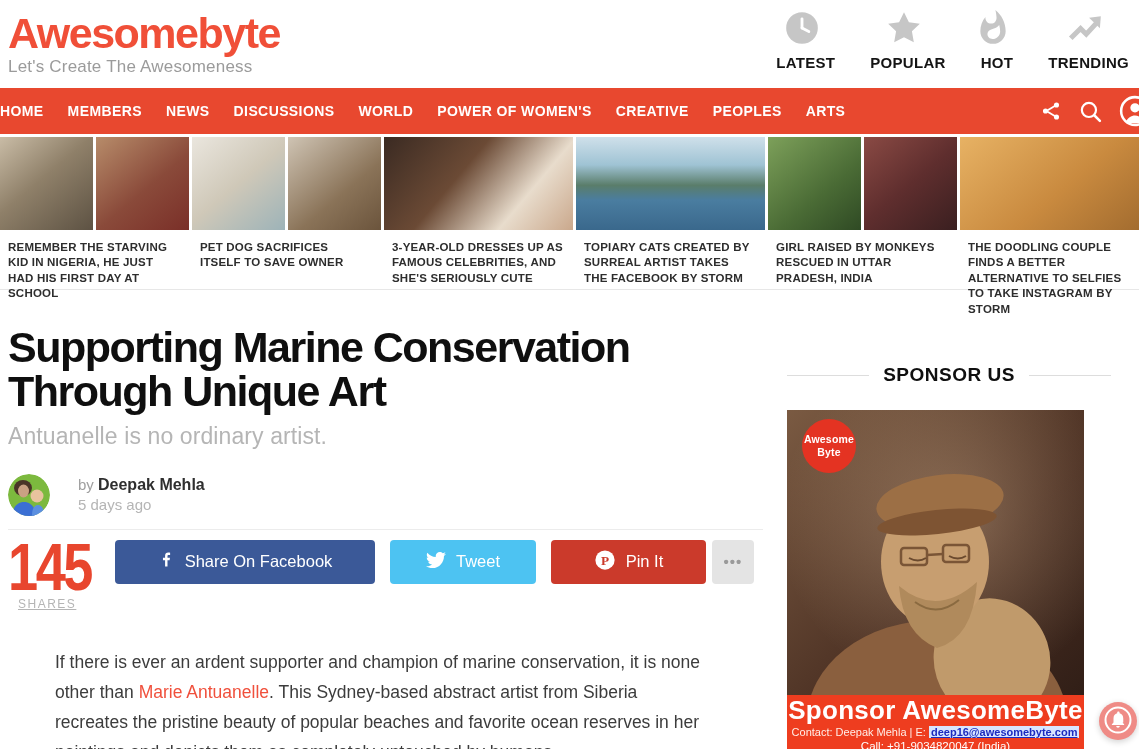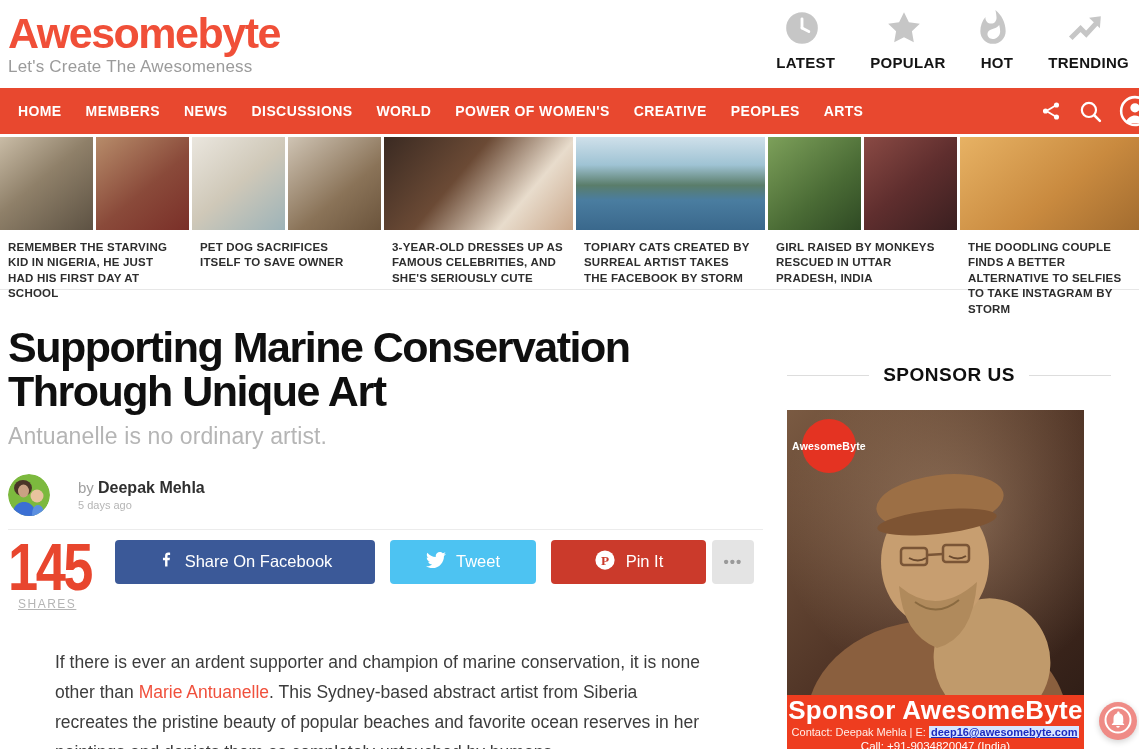--- a/index.html
+++ b/index.html
@@ -11,21 +11,21 @@
   .logo-block { position:absolute; left:8px; top:10px; }
   .logo { font-size:43px; font-weight:800; letter-spacing:-1.5px; color:#f04f38; line-height:46px; }
   .tagline { font-size:17px; color:#9b9b9b; margin-top:1px; letter-spacing:0.2px; }
   .quick-links { position:absolute; right:10px; top:9px; display:flex; gap:27px; }
   .quick-link { display:flex; flex-direction:column; align-items:center; cursor:pointer; }
   .quick-link svg { width:38px; height:38px; }
   .quick-link .ql-label { margin-top:3px; font-size:15px; font-weight:800; color:#141414; letter-spacing:0.3px;padding-left:8px; }
 
   
   .navbar { position:relative; height:46px; background:#e8482f; display:flex; align-items:center; overflow:hidden; }
-  .nav-items { display:flex; gap:24px; margin-left:18px; list-style:none; }
+  .nav-items { display:flex; gap:24px; list-style:none; }
   .nav-item { color:#fff; font-size:14px; font-weight:700; letter-spacing:0.4px; white-space:nowrap; cursor:pointer; }
   .nav-icons { position:absolute; right:0; top:0; height:46px; display:flex; align-items:center; gap:16px; padding-right:0; }
   .nav-icons svg { display:block; cursor:pointer; }
   .account-wrap { margin-right:-12px; }
 
   
   .strip { display:flex; gap:3px; padding-top:3px; height:156px; border-bottom:1px solid #e7e7e7; background:#fff; }
   .strip-card { flex:0 0 189px; cursor:pointer; }
   .strip-imgs { display:flex; gap:3px; height:93px; }
   .strip-imgs .ph { flex:1; height:93px; }
@@ -42,21 +42,21 @@
 
   
   .content { position:relative; height:456px; }
   .article { margin-left:8px; width:747px; }
   .article h1 { margin-top:36px; font-size:43px; font-weight:900; letter-spacing:-1.5px; line-height:1.02; color:#0f0f0f; }
   .subtitle { margin-top:9px; font-size:23px; color:#b5b5b5; letter-spacing:0.1px; }
   .byline { margin-top:24px; display:flex; align-items:center; gap:28px; }
   .avatar { width:42px; height:42px; border-radius:50%; overflow:hidden; flex:0 0 42px; }
   .byline-text .line1 { font-size:15px; color:#a0a0a0; }
   .byline-text .line1 b { font-size:16px; color:#2f2f2f; font-weight:700; cursor:pointer; }
-  .byline-text .line2 { font-size:11px; color:#b5b5b5; margin-top:2px; }
+  .byline-text .line2 { font-size:15px; color:#b5b5b5; margin-top:2px; }
   .divider { margin-top:13px; border-top:1px solid #ececec; width:755px; }
 
   .share-row { margin-top:10px; display:flex; align-items:flex-start; }
   .count-block { width:107px; }
   .share-count { display:inline-block; font-size:66px; font-weight:900; color:#e8462e; letter-spacing:-3px; line-height:0.82; transform:scaleX(0.82); transform-origin:left top; }
   .share-label { font-size:12px; color:#b5b5b5; letter-spacing:1.5px; margin-top:3px; padding-left:10px;text-decoration:underline; }
   .btn { height:44px; border:none; border-radius:4px; color:#fff; font-size:16.5px; font-family:"Liberation Sans",sans-serif; display:flex; align-items:center; justify-content:center; gap:10px; cursor:pointer; }
   .btn-fb { width:260px; background:#3b5998; margin-right:15px; }
   .btn-tw { width:146px; background:#4dc3f2; margin-right:15px; }
   .btn-pin { width:155px; background:#cb3a2b; margin-right:6px; }
@@ -67,21 +67,21 @@
 
   
   .sidebar { position:absolute; left:787px; top:0; width:324px; }
   .sidebar-heading { margin-top:38px; display:flex; align-items:center; gap:14px; }
   .sidebar-heading .rule { flex:1; height:1px; background:#ddd; }
   .sidebar-heading .txt { font-size:19px; font-weight:900; color:#0f0f0f; letter-spacing:0.5px; white-space:nowrap; }
   .ad { position:relative; margin-top:24px; width:297px; height:346px; overflow:hidden; cursor:pointer;
         background:linear-gradient(135deg,#7a5a42,#4a2f22 55%,#2a1a14); }
   .ad-glow { position:absolute; inset:0; background:radial-gradient(circle at 55% 32%, rgba(255,220,180,0.30), rgba(0,0,0,0) 60%); }
   .ad-badge { position:absolute; top:9px; left:15px; width:54px; height:54px; border-radius:50%; background:#e43322;
-              display:flex; flex-direction:row; align-items:center; justify-content:center; text-align:center;
+              display:flex; flex-direction:column; align-items:center; justify-content:center; text-align:center;
               color:#fff; font-size:10.5px; font-weight:700; line-height:1.2; letter-spacing:0.2px; }
   .ad-banner { position:absolute; left:0; right:0; bottom:0; height:61px; background:#ee3d1f; text-align:center; padding-top:1px; }
   .ad-banner .ttl { font-size:26px; font-weight:700; color:#fff; line-height:29px; letter-spacing:0.3px; }
   .ad-banner .contact { font-size:11px; color:#ffeee8; line-height:14px; }
   .ad-banner .contact .email { font-weight:700; color:#1b2ac0; background:#d8e6ff; text-decoration:underline; padding:0 2px; cursor:pointer; }
   .ad-banner .phone { font-size:11.5px; color:#fff; line-height:14px; }
 
   
   .bell-btn { position:absolute; left:1099px; top:702px; width:38px; height:38px; border-radius:50%;
               background:#ef8b86; border:none; cursor:pointer; box-shadow:0 2px 6px rgba(0,0,0,0.18);

